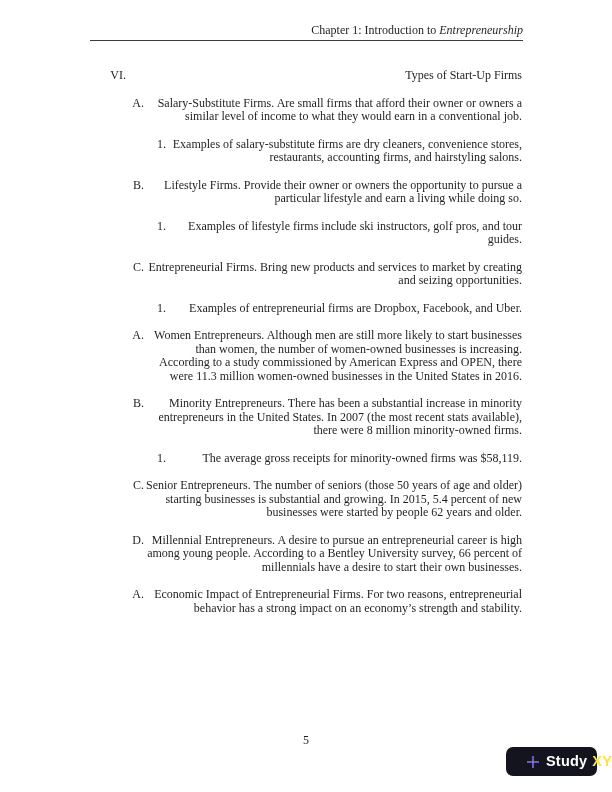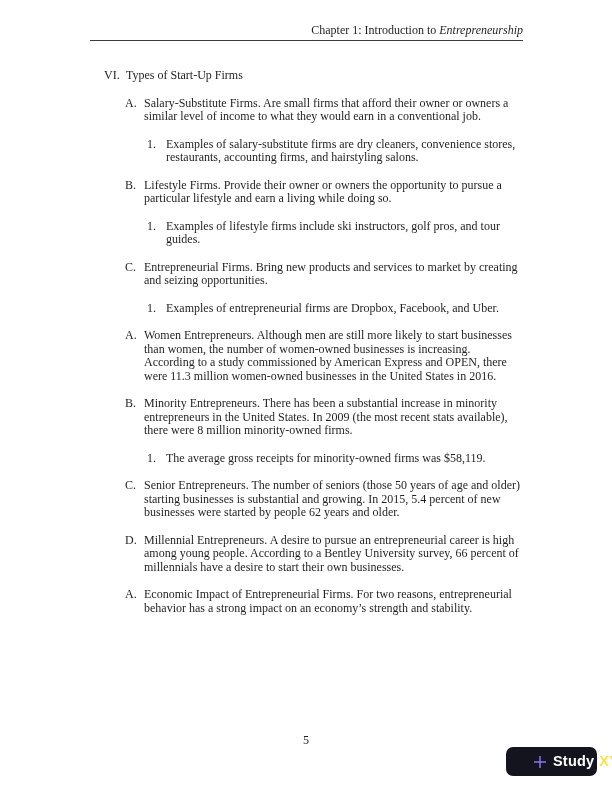--- a/index.html
+++ b/index.html
@@ -22,21 +22,21 @@
     padding-bottom:2px;
     border-bottom:1px solid #3c3c3c;
     white-space:nowrap;
   }
   .header .it{font-style:italic;}
   
   .content{
     position:absolute;
     top:69px;left:90px;width:432px;
   }
-  .row{display:flex;margin:0 0 14px 0;}
+  .row{display:flex;margin:0 0 14px 0;text-align:right;}
   .row .lbl{flex:0 0 auto;}
   .row .txt{flex:1 1 auto;}
   .sec{margin-left:14px;}
   .sec .lbl{width:40px;}
   .sec.tight .lbl{width:22px;}
   .lt{margin-left:35px;}
   .lt .lbl{width:19px;}
   .num{margin-left:57px;}
   .num .lbl{width:19px;}
   
@@ -47,21 +47,21 @@
   }
   .brand-badge{
     position:absolute;
     left:506px;top:747px;
     width:91px;height:29px;
     box-sizing:border-box;
     background:#14141f;
     border-radius:7px;
     display:flex;
     align-items:center;
-    padding:0 26px;
+    padding:0 19px;
     gap:5px;
     font-family:"Liberation Sans","DejaVu Sans",sans-serif;
     font-weight:bold;
     font-size:14.5px;
     letter-spacing:.2px;
   }
   .brand-badge .word-suffix{color:#7a6af0;}
   .plus-icon{display:flex;align-items:center;}
 </style>
 </head>
@@ -111,21 +111,21 @@
     </div>
 
 
     <div class="row lt">
       <span class="lbl">A.</span>
       <div class="txt">Women Entrepreneurs. Although men are still more likely to start businesses than women, the number of women-owned businesses is increasing. According to a study commissioned by American Express and OPEN, there were 11.3 million women-owned businesses in the United States in 2016.</div>
     </div>
 
     <div class="row lt">
       <span class="lbl">B.</span>
-      <div class="txt">Minority Entrepreneurs. There has been a substantial increase in minority entrepreneurs in the United States. In 2009 (the most recent stats available), there were 8 million minority-owned firms.</div>
+      <div class="txt">Minority Entrepreneurs. There has been a substantial increase in minority entrepreneurs in the United States. In 2007 (the most recent stats available), there were 8 million minority-owned firms.</div>
     </div>
 
     <div class="row num">
       <span class="lbl">1.</span>
       <div class="txt">The average gross receipts for minority-owned firms was $58,119.</div>
     </div>
 
     <div class="row lt">
       <span class="lbl">C.</span>
       <div class="txt">Senior Entrepreneurs. The number of seniors (those 50 years of age and older) starting businesses is substantial and growing. In 2015, 5.4 percent of new businesses were started by people 62 years and older.</div>

